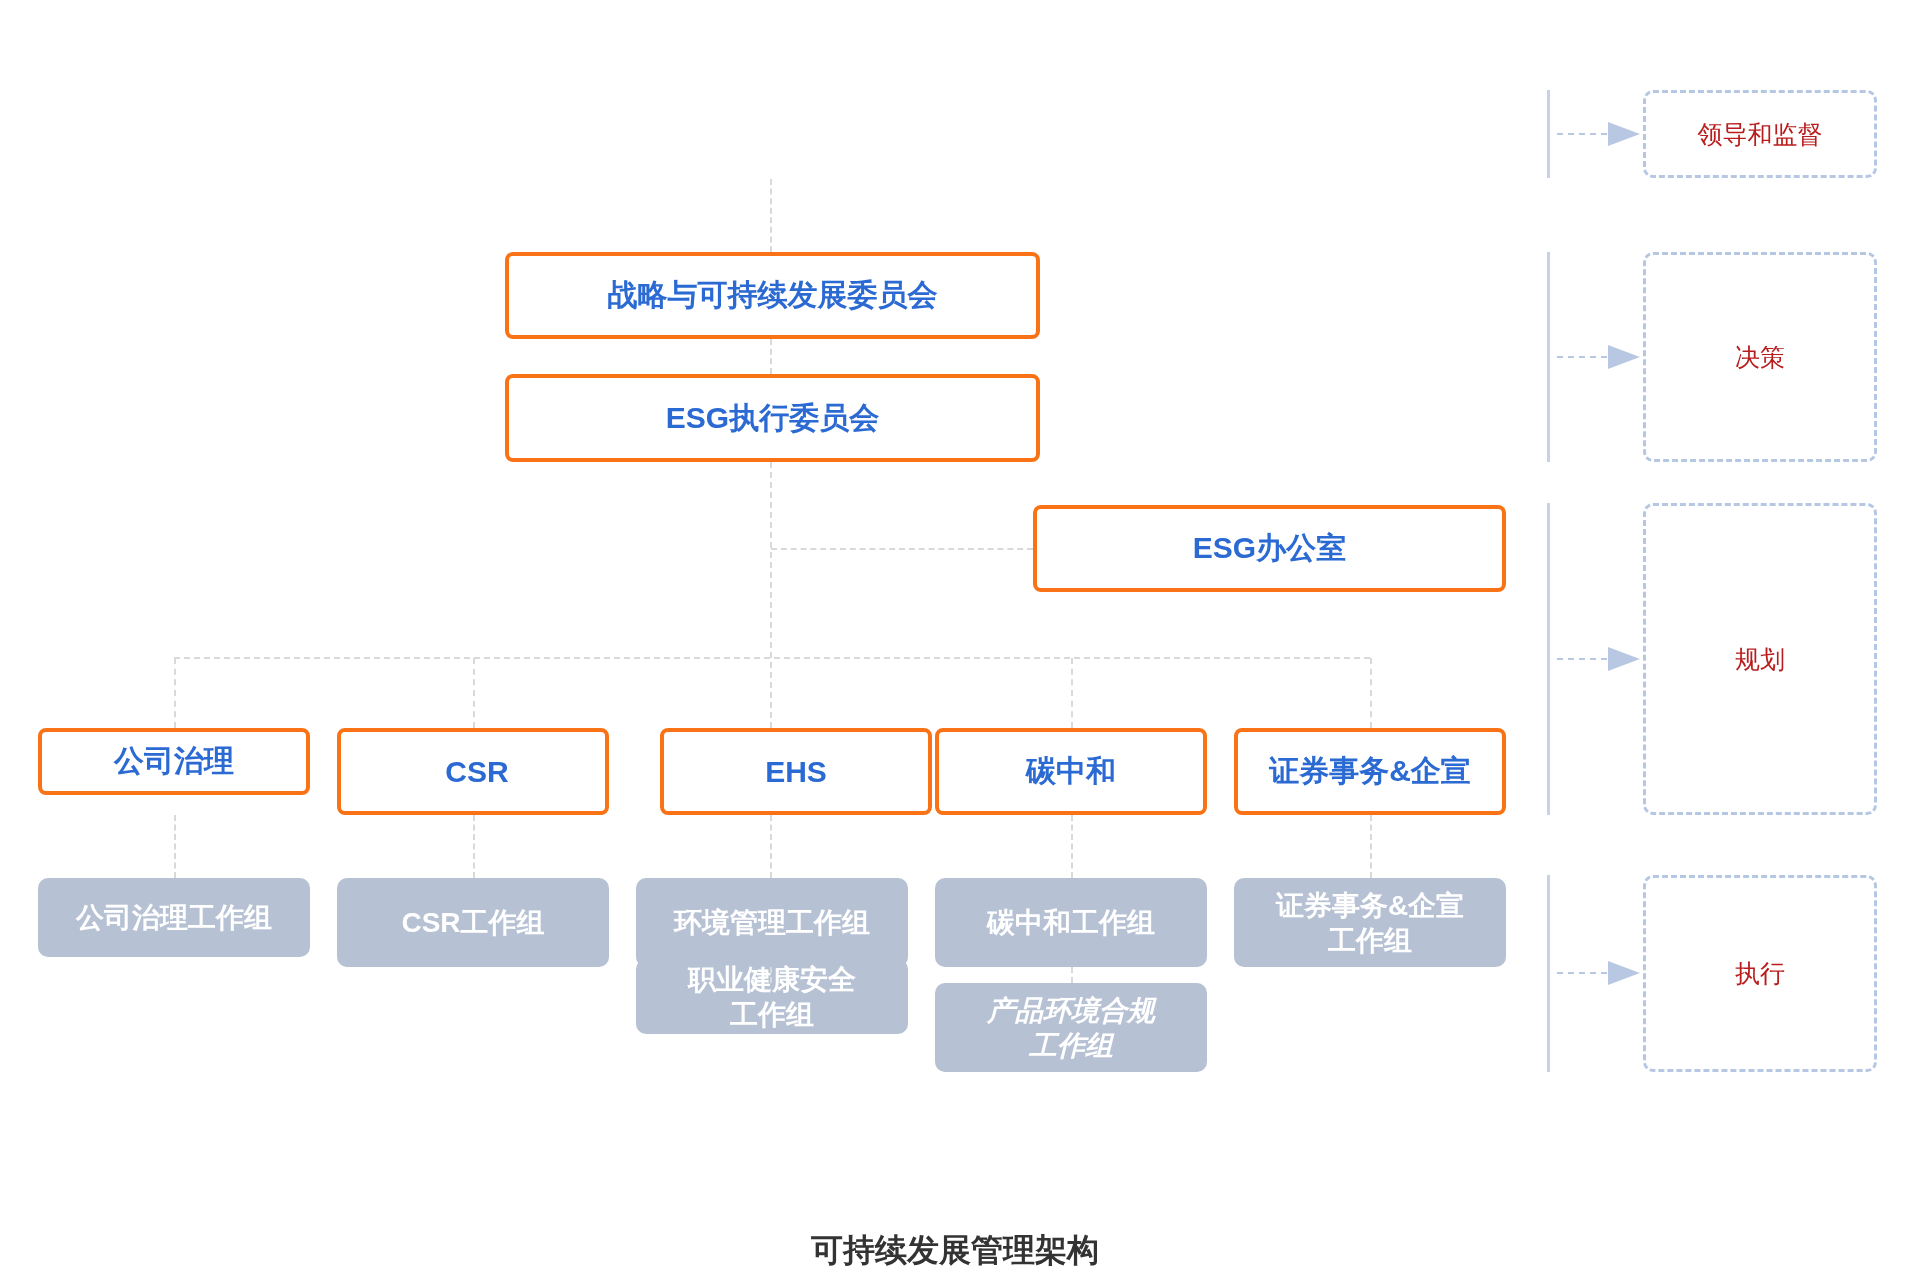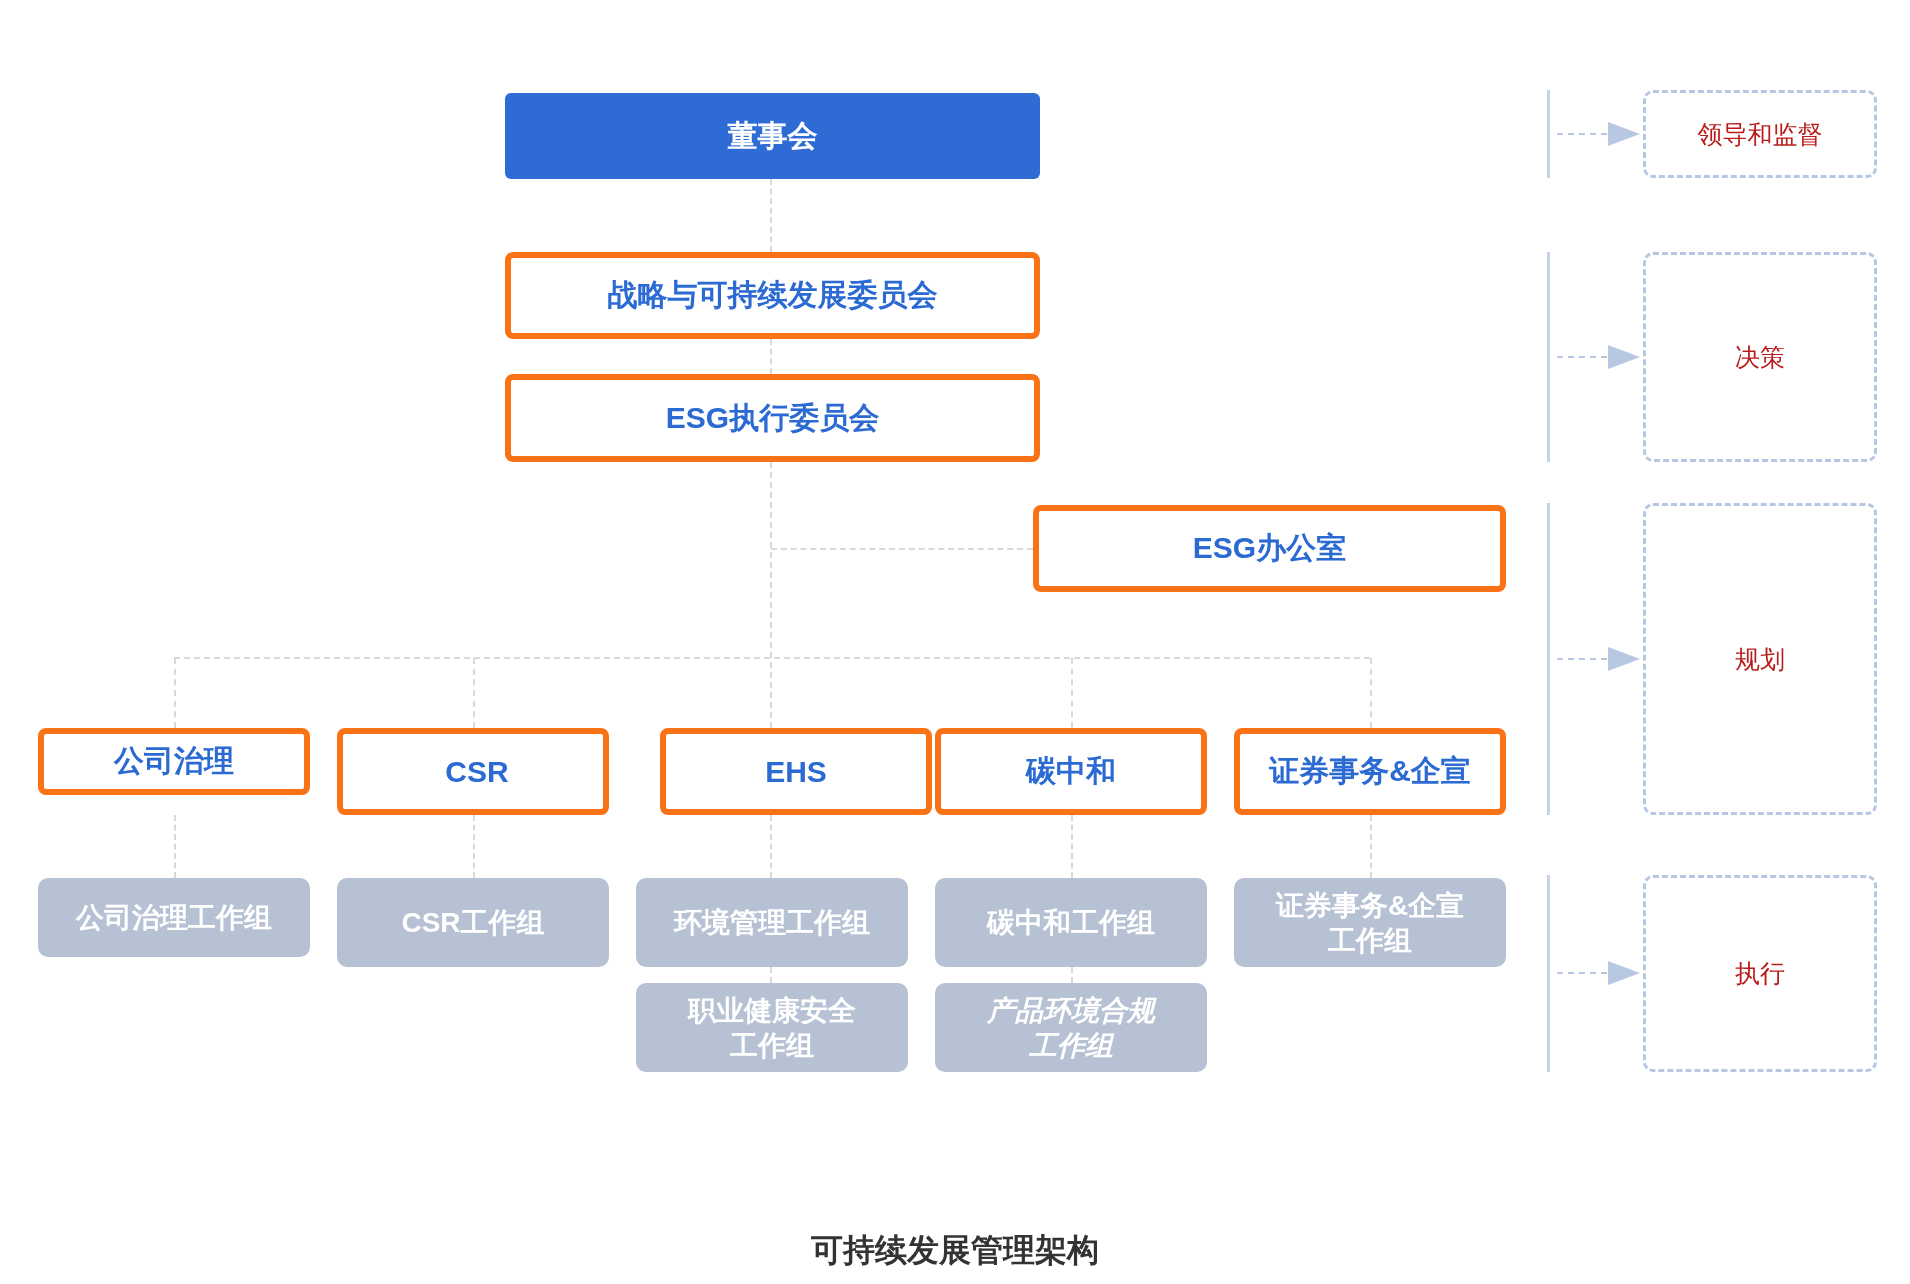--- a/index.html
+++ b/index.html
@@ -13,21 +13,21 @@
   .box {
     position:absolute; box-sizing:border-box;
     display:flex; align-items:center; justify-content:center;
     text-align:center;
   }
   .box.primary {
     background:#2e6bd5; color:#ffffff;
     border-radius:6px; font-weight:700; font-size:30px;
   }
   .box.outline {
-    background:#ffffff; border:6px solid #f97316; border-radius:8px;
+    background:#ffffff; border:4px solid #f97316; border-radius:8px;
     color:#2b6ad3; font-weight:700; font-size:30px;
   }
   .box.gray {
     background:#b6c1d4; color:#ffffff; border-radius:10px;
     font-weight:700; font-size:28px; line-height:1.25; white-space:pre-line;
   }
   .vline { position:absolute; width:0; border-left:2px dashed #d9d9d9; }
   .hline { position:absolute; height:0; border-top:2px dashed #d9d9d9; }
   .rail-seg { position:absolute; left:1547px; width:3px; background:#c5d2ea; }
   .rail-dash { position:absolute; left:1557px; width:50px; height:0; border-top:2px dashed #b9c8e2; }
@@ -48,42 +48,41 @@
     text-align:center; font-size:32px; font-weight:700; color:#333333;
     line-height:44px;
     margin-top:38px;
   }
 </style>
 </head>
 <body>
 
 <div class="canvas">
 
-  <div class="box primary" style="left:505px; top:93px; width:535px; height:86px;">董事会</div>
 
   <div class="box outline" style="left:505px; top:252px; width:535px; height:87px;">战略与可持续发展委员会</div>
 
   <div class="box outline" style="left:505px; top:374px; width:535px; height:88px;">ESG执行委员会</div>
 
   <div class="box outline" style="left:1033px; top:505px; width:473px; height:87px;">ESG办公室</div>
 
   <div class="box outline" style="left:38px; top:728px; width:272px; height:67px;">公司治理</div>
   <div class="box outline" style="left:337px; top:728px; width:272px; height:87px;padding-left:8px;">CSR</div>
   <div class="box outline" style="left:636px; top:728px; width:272px; height:87px;margin-left:24px;">EHS</div>
   <div class="box outline" style="left:935px; top:728px; width:272px; height:87px;">碳中和</div>
   <div class="box outline" style="left:1234px; top:728px; width:272px; height:87px;">证券事务&amp;企宣</div>
 
   <div class="box gray" style="left:38px; top:878px; width:272px; height:79px;">公司治理工作组</div>
   <div class="box gray" style="left:337px; top:878px; width:272px; height:89px;">CSR工作组</div>
   <div class="box gray" style="left:636px; top:878px; width:272px; height:89px;">环境管理工作组</div>
   <div class="box gray" style="left:935px; top:878px; width:272px; height:89px;text-align:right;">碳中和工作组</div>
   <div class="box gray" style="left:1234px; top:878px; width:272px; height:89px;">证券事务&amp;企宣
 工作组</div>
 
-  <div class="box gray" style="left:636px; top:983px; width:272px; height:89px;">职业健康安全
+  <div class="box gray" style="left:636px; top:959px; width:272px; height:75px;">职业健康安全
 工作组</div>
   <div class="box gray" style="left:935px; top:983px; width:272px; height:89px;font-style:italic;">产品环境合规
 工作组</div>
 
   <div class="vline" style="left:770px; top:179px; height:73px;"></div>
   <div class="vline" style="left:770px; top:339px; height:35px;"></div>
   <div class="vline" style="left:770px; top:462px; height:266px;"></div>
   <div class="hline" style="left:771px; top:548px; width:262px;"></div>
   <div class="hline" style="left:174px; top:657px; width:1196px;"></div>
 

